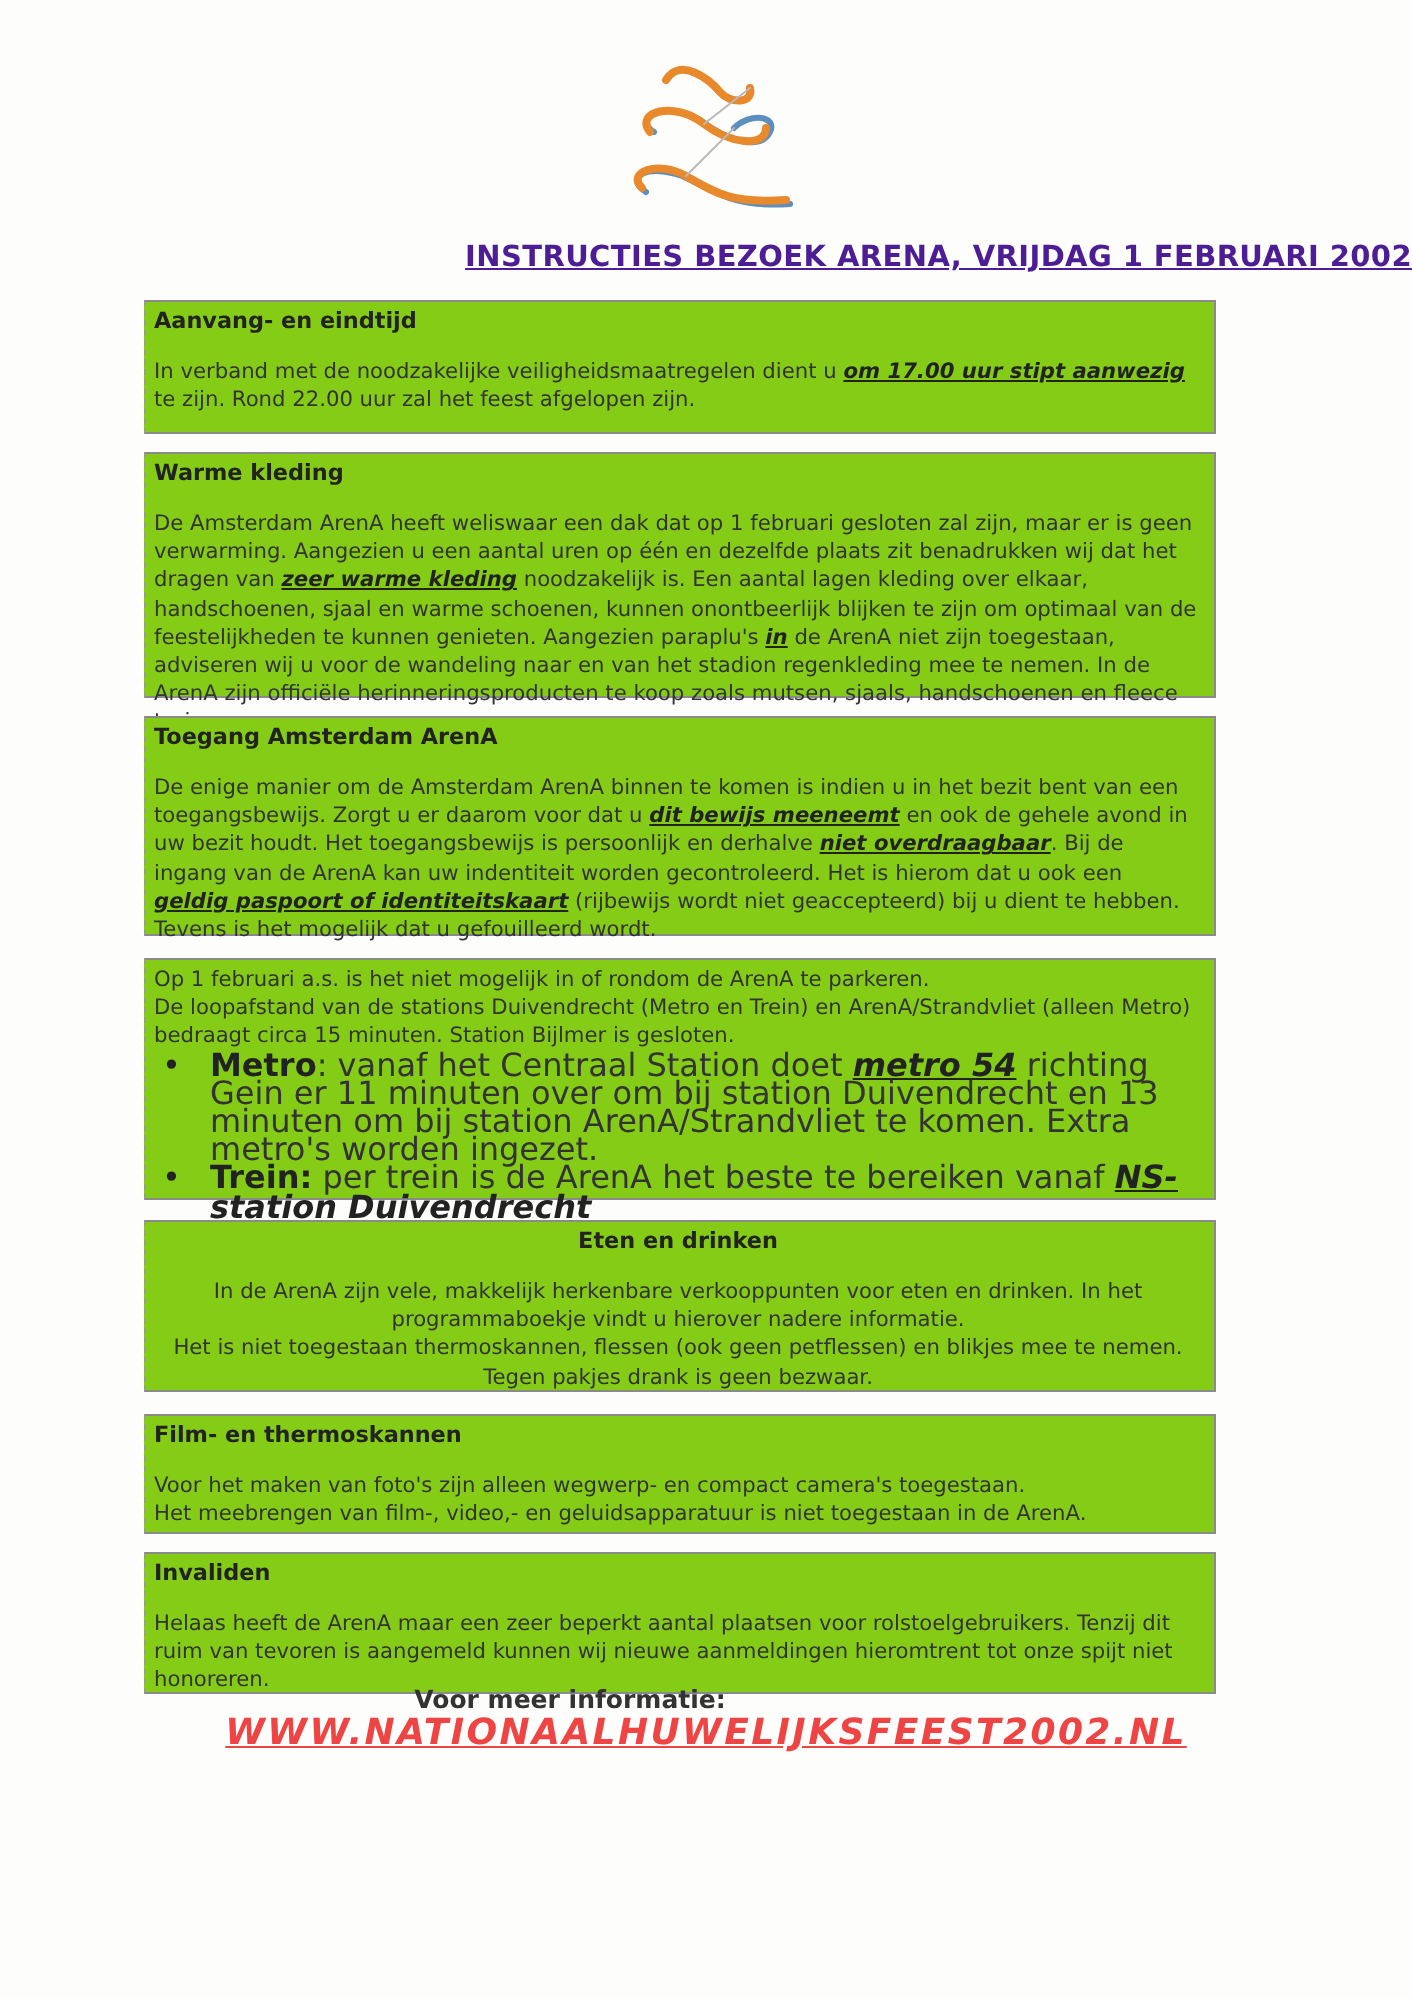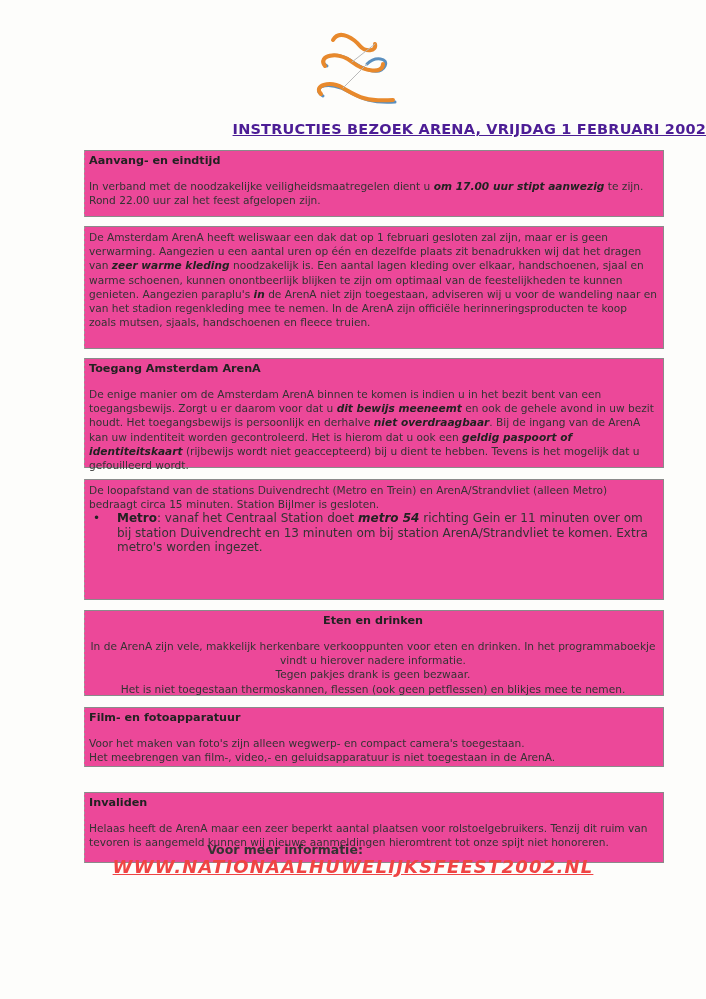--- a/index.html
+++ b/index.html
@@ -6,28 +6,28 @@
   body {
     width: 706px; height: 999px; background: #fdfdfb; position: relative; overflow: hidden;
     font-family: "DejaVu Sans", "Liberation Sans", sans-serif; color: #2a2a2a;
   }
   .logo { position: absolute; left: 305px; top: 18px; width: 110px; height: 90px; }
   .title {
     position: absolute; left: 0; width: 706px; top: 121px; text-align: right;
     font-size: 14.5px; font-weight: bold; text-decoration: underline; letter-spacing: 0.2px; color: #4c1d95;
   }
   .section {
-    position: absolute; left: 84px; width: 580px; box-sizing: border-box;
-    border: 1px solid #8a8a8a; border-left: 1px dashed #9a9a9a; padding: 3px 6px 3px 4px; background: #ec4899;
+    position: absolute; left: 72px; width: 536px; box-sizing: border-box;
+    border: 1px solid #8a8a8a; border-left: 1px dashed #9a9a9a; padding: 3px 6px 3px 4px; background: #84cc16;
   }
   .section h2 { margin: 0 0 12px 0; font-size: 11.2px; font-weight: bold; color: #222; }
   .section p { margin: 0; font-size: 10.6px; line-height: 14.2px; color: #333; }
-  .em { font-weight: bold; font-style: italic; color: #222; }
+  .em { font-weight: bold; font-style: italic; text-decoration: underline; color: #222; }
   ul { margin: 0; padding: 0; list-style: none; }
-  li { position: relative; padding-left: 28px; font-size: 12px; line-height: 14.2px; color: #333; }
+  li { position: relative; padding-left: 28px; font-size: 16px; line-height: 14.2px; color: #333; }
   li::before { content: "\2022"; position: absolute; left: 4px; top: 0; color: #222; }
   li b { color: #222; }
   .footer-label {
     position: absolute; left: 0; width: 570px; top: 842px; text-align: center;
     font-size: 12.5px; font-weight: bold; color: #333;
   }
   .footer-url {
     position: absolute; left: 0; width: 706px; top: 856px; text-align: center;
     font-size: 18px; font-weight: bold; font-style: italic; text-decoration: underline; letter-spacing: 1.2px; color: #ef4444;
   }
@@ -48,47 +48,50 @@
 </svg>
 
 <div class="title">INSTRUCTIES BEZOEK ARENA, VRIJDAG 1 FEBRUARI 2002</div>
 
 <div class="section" style="top:150px;height:67px;">
   <h2>Aanvang- en eindtijd</h2>
   <p><span>In verband met de noodzakelijke veiligheidsmaatregelen dient u </span><span class="em">om 17.00 uur stipt aanwezig</span><span> te zijn. Rond 22.00 uur zal het feest afgelopen zijn.</span></p>
 </div>
 
 <div class="section" style="top:226px;height:123px;">
+  <h2>Warme kleding</h2>
   <p><span>De Amsterdam ArenA heeft weliswaar een dak dat op 1 februari gesloten zal zijn, maar er is geen verwarming. Aangezien u een aantal uren op één en dezelfde plaats zit benadrukken wij dat het dragen van </span><span class="em">zeer warme kleding</span><span> noodzakelijk is. Een aantal lagen kleding over elkaar, handschoenen, sjaal en warme schoenen, kunnen onontbeerlijk blijken te zijn om optimaal van de feestelijkheden te kunnen genieten. Aangezien paraplu's </span><span class="em">in</span><span> de ArenA niet zijn toegestaan, adviseren wij u voor de wandeling naar en van het stadion regenkleding mee te nemen. In de ArenA zijn officiële herinneringsproducten te koop zoals mutsen, sjaals, handschoenen en fleece truien.</span></p>
 </div>
 
 <div class="section" style="top:358px;height:110px;">
   <h2>Toegang Amsterdam ArenA</h2>
   <p><span>De enige manier om de Amsterdam ArenA binnen te komen is indien u in het bezit bent van een toegangsbewijs. Zorgt u er daarom voor dat u </span><span class="em">dit bewijs meeneemt</span><span> en ook de gehele avond in uw bezit houdt. Het toegangsbewijs is persoonlijk en derhalve </span><span class="em">niet overdraagbaar</span><span>. Bij de ingang van de ArenA kan uw indentiteit worden gecontroleerd. Het is hierom dat u ook een </span><span class="em">geldig paspoort of identiteitskaart</span><span> (rijbewijs wordt niet geaccepteerd) bij u dient te hebben. Tevens is het mogelijk dat u gefouilleerd wordt.</span></p>
 </div>
 
 <div class="section" style="top:479px;height:121px;">
+  <p>Op 1 februari a.s. is het niet mogelijk in of rondom de ArenA te parkeren.</p>
   <p>De loopafstand van de stations Duivendrecht (Metro en Trein) en ArenA/Strandvliet (alleen Metro) bedraagt circa 15 minuten. Station Bijlmer is gesloten.</p>
   <ul>
     <li><b>Metro</b><span>: vanaf het Centraal Station doet </span><span class="em">metro 54</span><span> richting Gein er 11 minuten over om bij station Duivendrecht en 13 minuten om bij station ArenA/Strandvliet te komen. Extra metro's worden ingezet.</span></li>
+    <li><b>Trein:</b><span> per trein is de ArenA het beste te bereiken vanaf </span><span class="em">NS-station Duivendrecht</span></li>
   </ul>
 </div>
 
 <div class="section" style="top:610px;height:86px;text-align:center;">
   <h2>Eten en drinken</h2>
   <p>In de ArenA zijn vele, makkelijk herkenbare verkooppunten voor eten en drinken. In het programmaboekje vindt u hierover nadere informatie.</p>
+  <p>Het is niet toegestaan thermoskannen, flessen (ook geen petflessen) en blikjes mee te nemen.</p>
   <p>Tegen pakjes drank is geen bezwaar.</p>
-  <p>Het is niet toegestaan thermoskannen, flessen (ook geen petflessen) en blikjes mee te nemen.</p>
 </div>
 
 <div class="section" style="top:707px;height:60px;">
-  <h2>Film- en fotoapparatuur</h2>
+  <h2>Film- en thermoskannen</h2>
   <p>Voor het maken van foto's zijn alleen wegwerp- en compact camera's toegestaan.</p>
   <p>Het meebrengen van film-, video,- en geluidsapparatuur is niet toegestaan in de ArenA.</p>
 </div>
 
-<div class="section" style="top:776px;height:71px;margin-top:16px;">
+<div class="section" style="top:776px;height:71px;">
   <h2>Invaliden</h2>
   <p>Helaas heeft de ArenA maar een zeer beperkt aantal plaatsen voor rolstoelgebruikers. Tenzij dit ruim van tevoren is aangemeld kunnen wij nieuwe aanmeldingen hieromtrent tot onze spijt niet honoreren.</p>
 </div>
 
 <div class="footer-label">Voor meer informatie:</div>
 <div class="footer-url">WWW.NATIONAALHUWELIJKSFEEST2002.NL</div>
 
 </body></html>

